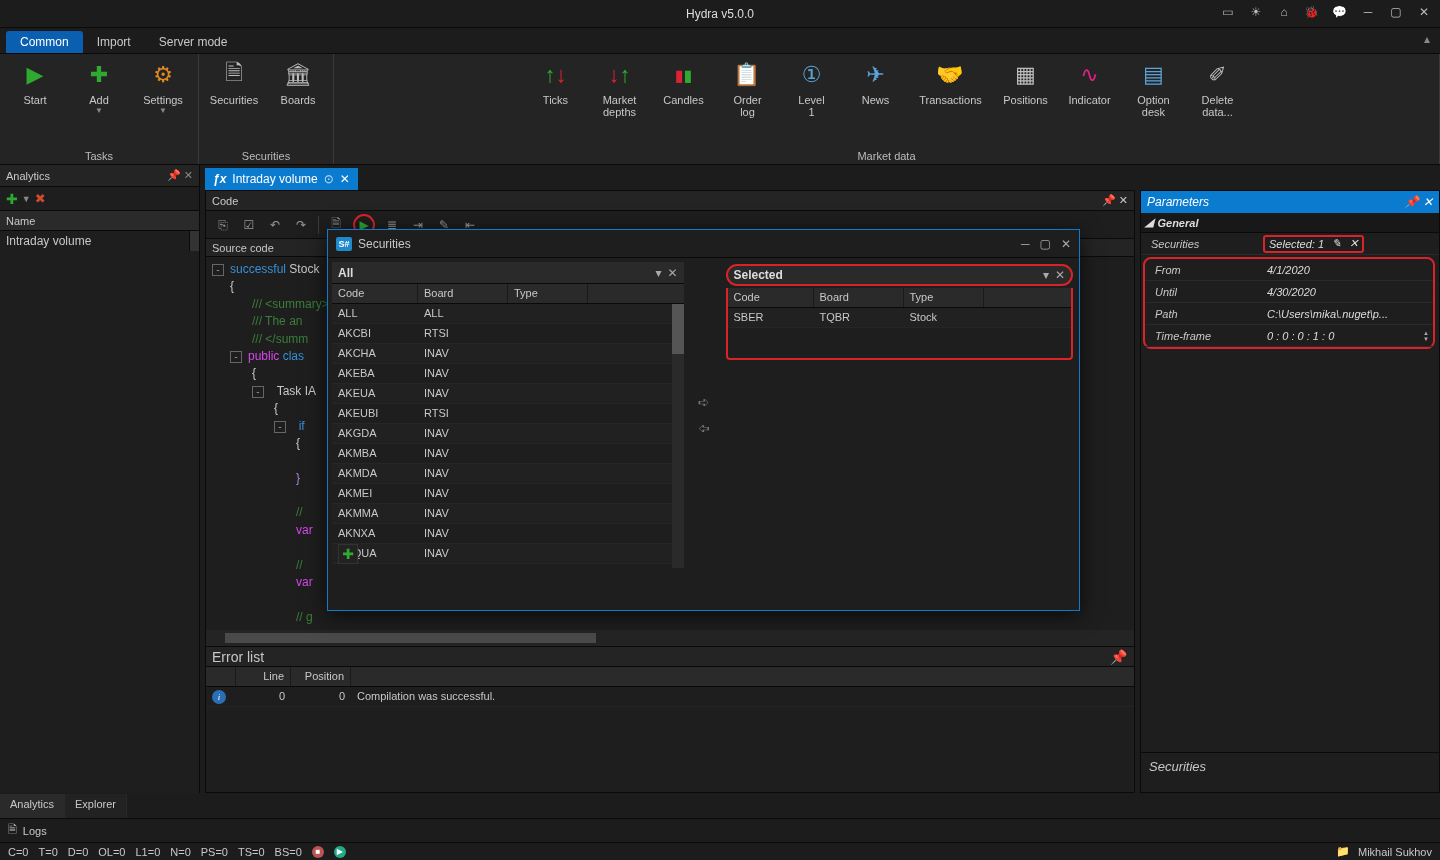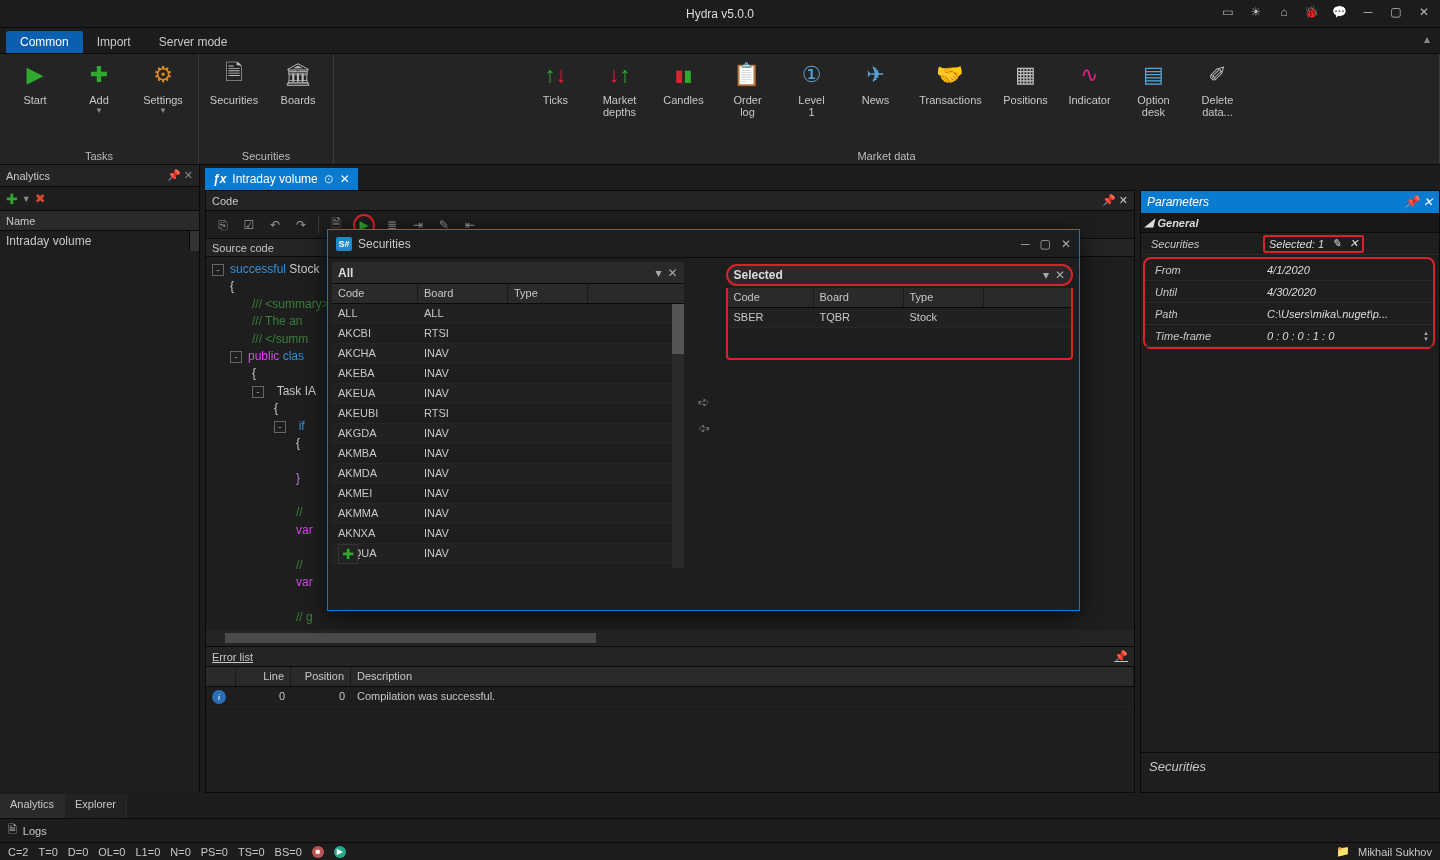--- a/index.html
+++ b/index.html
@@ -47,21 +47,21 @@
 .toolbar { height: 28px; display: flex; align-items: center; gap: 8px; padding: 0 8px; border-bottom: 1px solid #0a0a0a; }
 .toolbar .sep { width: 1px; height: 18px; background: #3a3a3a; }
 .tb-btn { width: 18px; height: 18px; display: flex; align-items: center; justify-content: center; color: #999; }
 .run-circle { width: 22px; height: 22px; border: 2px solid #d8232a; border-radius: 50%; display: flex; align-items: center; justify-content: center; }
 .play { color: #2fa92f; font-size: 12px; }
 .srchdr { height: 18px; background: #242424; display: flex; align-items: center; padding: 0 6px; font-size: 11px; border-bottom: 1px solid #0a0a0a; }
 .srcbody { position: absolute; top: 66px; left: 0; right: 0; bottom: 162px; overflow: hidden; font-family: Consolas, monospace; font-size: 12px; padding: 4px 6px; line-height: 1.45; }
 .hscroll { position: absolute; left: 0; right: 0; bottom: 146px; height: 16px; background: #242424; display: flex; align-items: center; }
 .hscroll .thumb { height: 10px; background: #4a4a4a; width: 40%; margin-left: 2%; }
 .errpanel { position: absolute; left: 0; right: 0; bottom: 0; height: 146px; background: #1e1e1e; border-top: 1px solid #0a0a0a; }
-.err-head { height: 20px; background: #242424; display: flex; align-items: center; justify-content: space-between; padding: 0 6px; font-size: 11px; border-bottom: 1px solid #0a0a0a; text-decoration: underline; }
+.err-head { height: 20px; background: #242424; display: flex; align-items: center; justify-content: space-between; padding: 0 6px; font-size: 14px; border-bottom: 1px solid #0a0a0a; }
 .err-cols { height: 20px; display: flex; background: #2a2a2a; border-bottom: 1px solid #0a0a0a; }
 .err-cols div { border-right: 1px solid #1a1a1a; padding: 3px 6px; font-size: 11px; }
 .err-row { height: 20px; display: flex; border-bottom: 1px solid #242424; }
 .err-row div { padding: 3px 6px; font-size: 11px; }
 .info-ico { width: 14px; height: 14px; border-radius: 50%; background: #2a6fb5; color: #fff; display: inline-flex; align-items: center; justify-content: center; font-size: 9px; font-style: italic; font-family: Georgia, serif; }
 .kw { color: #3a8fd6; }
 .cm { color: #3a7f3a; }
 .cm2 { color: #d946ef; }
 .rbrace { color: #b585d8; }
 .gutter-minus { display:inline-block; width:12px; height:12px; border:1px solid #666; color:#999; font-size:10px; line-height:9px; text-align:center; margin-right:6px; }
@@ -309,21 +309,20 @@
       </div>
     <div class="errpanel">
       <div class="err-head">
         <span>Error list</span>
         <span class="pin">📌</span>
       </div>
       <div class="err-cols">
         <div style="width:30px"></div>
         <div style="width:55px;text-align:right">Line</div>
         <div style="width:60px;text-align:right">Position</div>
-        <div style="flex:1">Description</div>
       </div>
       <div class="err-row">
         <div style="width:30px"><span class="info-ico">i</span></div>
         <div style="width:55px;text-align:right">0</div>
         <div style="width:60px;text-align:right">0</div>
         <div style="flex:1">Compilation was successful.</div>
       </div>
     </div>
   </div>
 
@@ -380,21 +379,21 @@
   </div>
 </div>
 
 <div class="logsbar">
   <span>🗎</span>
   <span>Logs</span>
 </div>
 
 <div class="statusbar">
   <div class="l">
-    <span>C=2</span>
+    <span>C=0</span>
     <span>T=0</span>
     <span>D=0</span>
     <span>OL=0</span>
     <span>L1=0</span>
     <span>N=0</span>
     <span>PS=0</span>
     <span>TS=0</span>
     <span>BS=0</span>
     <span class="stop-ico">■</span>
     <span class="go-ico">▶</span>

